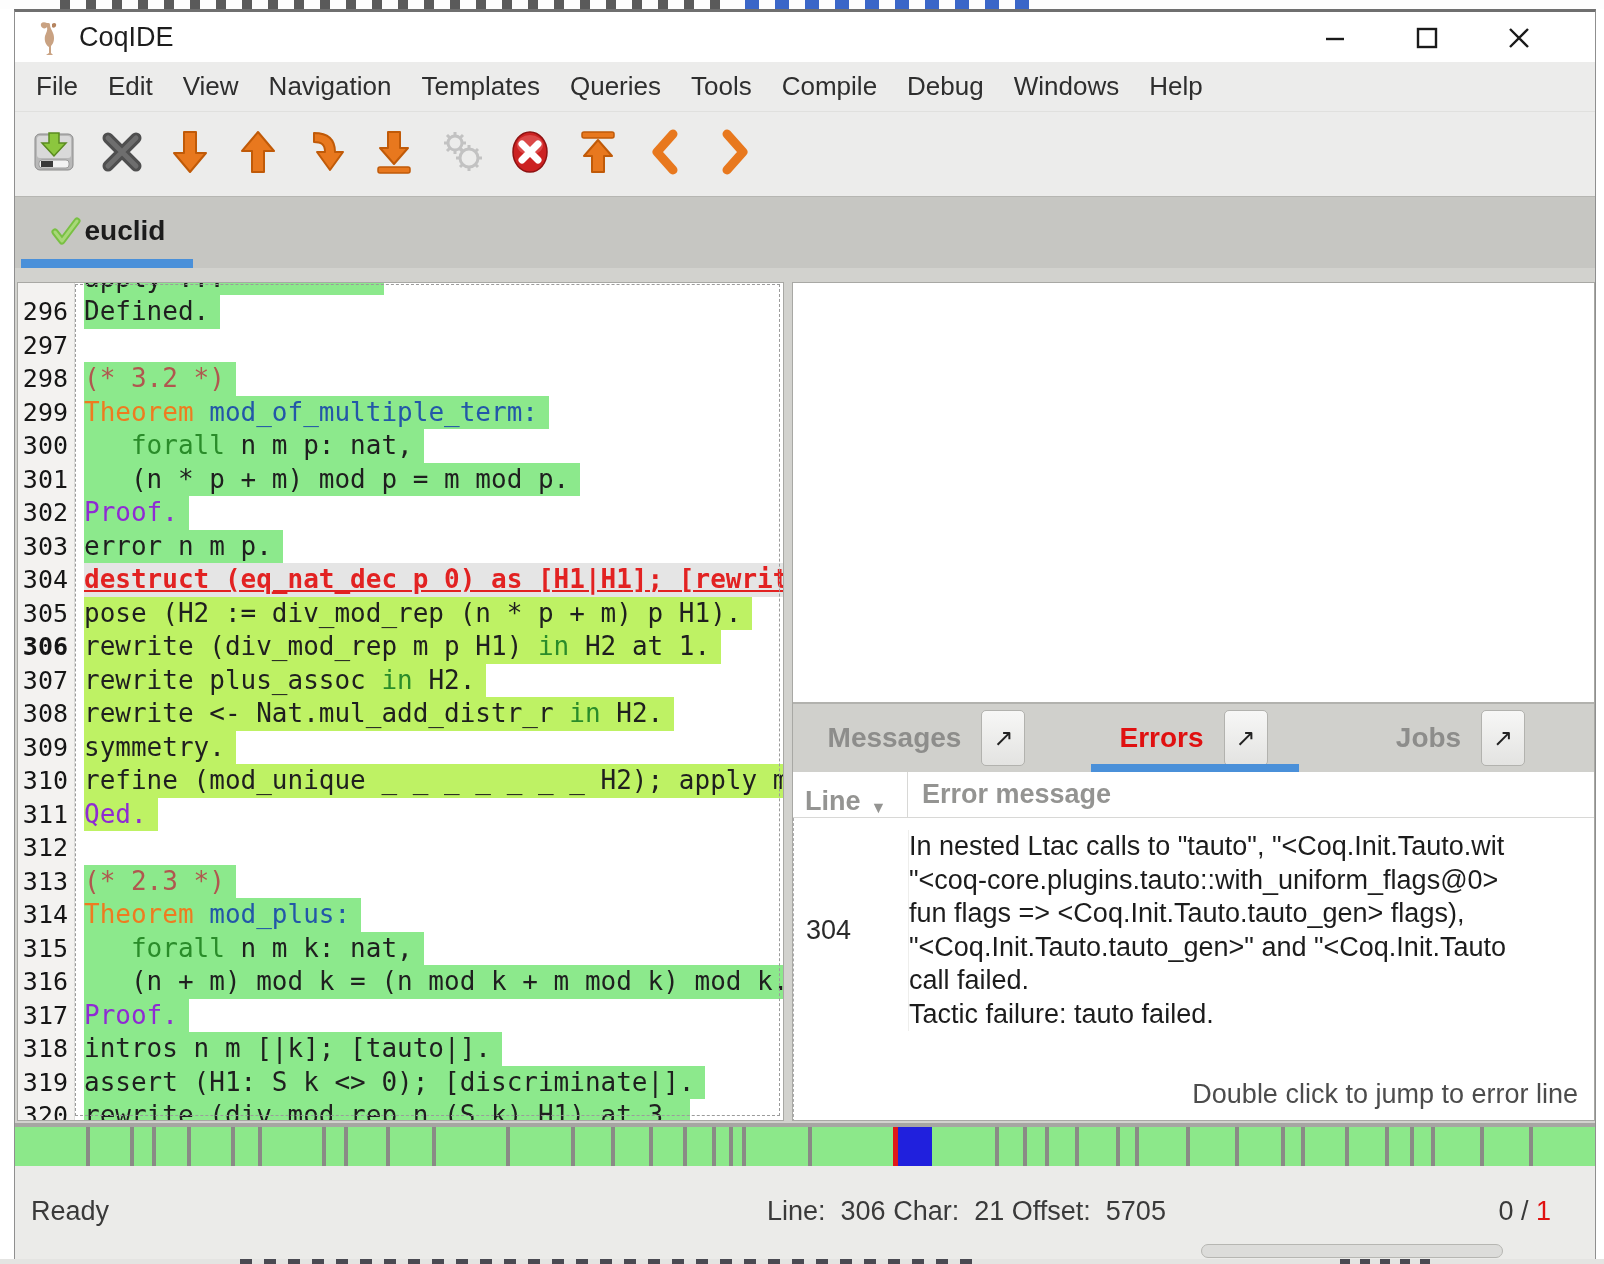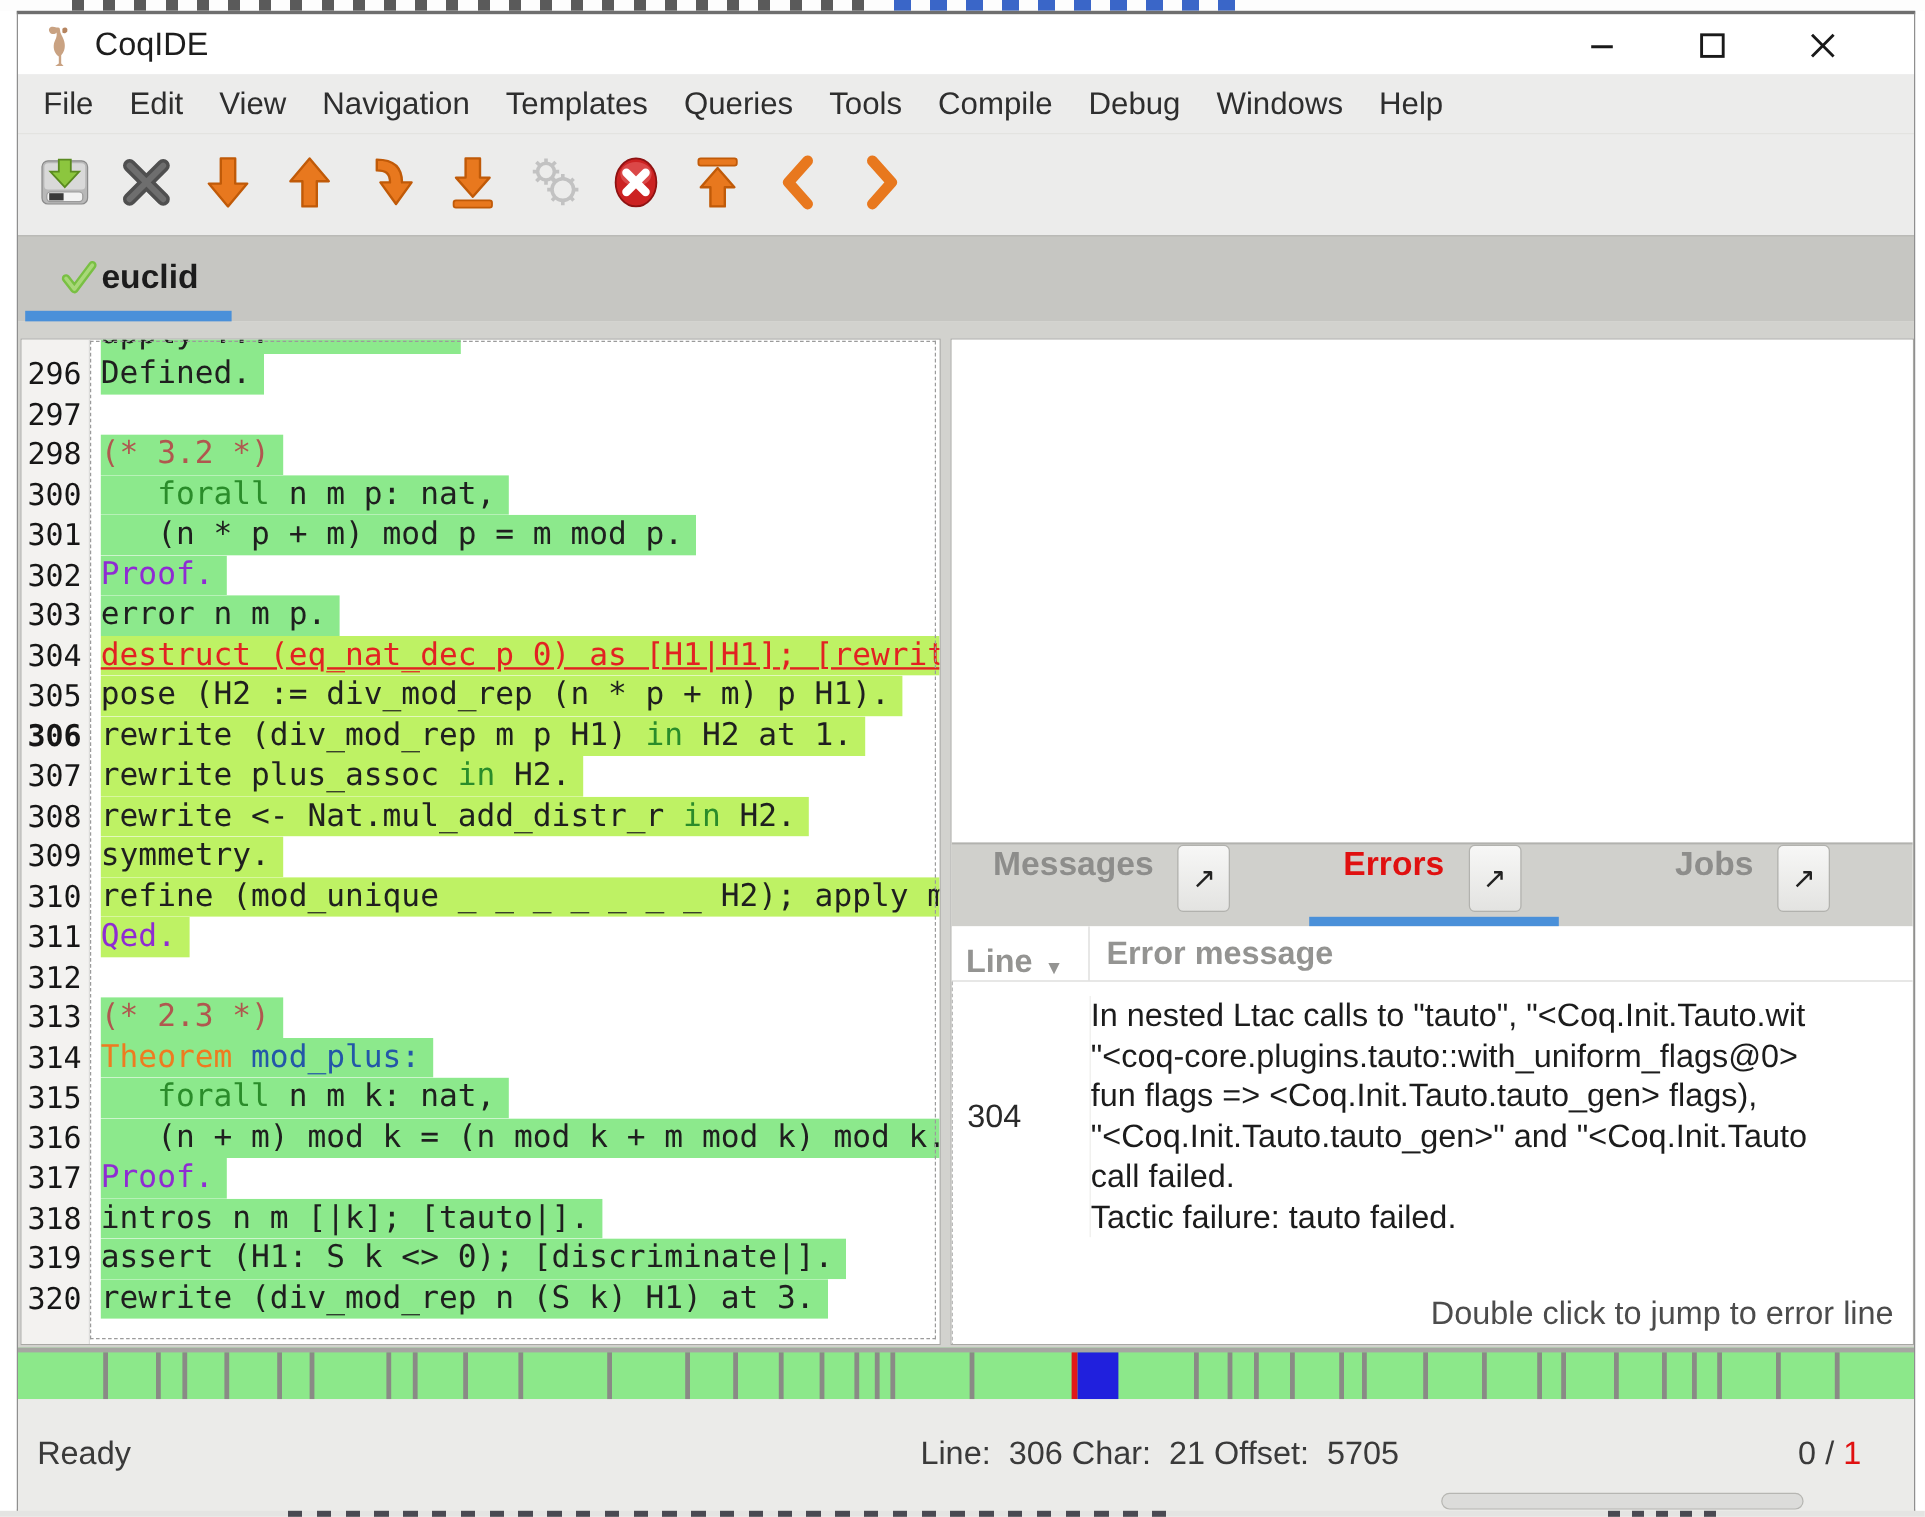--- a/index.html
+++ b/index.html
@@ -43,32 +43,32 @@
   .editor-pane { position:absolute; left:2px; top:14px; width:767px; height:839px; background:#ffffff;
                  border:1px solid #a8a8a4; overflow:hidden; }
   .gutter-bg { position:absolute; left:0; top:0; width:57px; height:100%; background:#f3f2f0; border-right:1px solid #dcdcda; }
   .focus-dash { position:absolute; left:57px; top:1px; right:3px; bottom:4px; border:1px dashed #9b9b9b; pointer-events:none; }
   #code-lines { position:absolute; left:0; top:0; width:100%; }
   .cl { display:flex; height:33.5px; white-space:pre; font-family:"DejaVu Sans Mono", monospace; font-size:26px; line-height:33.5px; }
   .cl .num { width:57px; flex:0 0 57px; text-align:right; padding-right:7px; color:#161616; font-size:25px; }
   .cl .num.bold { font-weight:bold; }
   .cl .codecell { padding-left:9px; flex:1; overflow:hidden; white-space:pre; }
   .hl { display:inline-block; padding-right:11px; height:33.5px; }
-  .bg-green { background:#8ce98c; } .bg-blue { background:#bef264; } .bg-pink { background:#bef264; }
+  .bg-green { background:#8ce98c; } .bg-blue { background:#bef264; } .bg-pink { background:#e5e5e5;font-weight:bold; }
   .clip-top { height:12px !important; overflow:hidden; }
   .clip-top .inner { margin-top:-21.5px; display:flex; }
   .c-d { color:#1f1f1f;margin-top:48px; } .c-o { color:#ee7b20; } .c-b { color:#2357a8; } .c-p { color:#8f2bd3; }
   .c-g { color:#2a8c2a; } .c-c { color:#b0574f; } .c-e { color:#e22222; text-decoration:underline; }
 
   .right-pane { position:absolute; left:777px; top:14px; width:803px; height:839px; background:#ffffff;
                 border:1px solid #a8a8a4; overflow:hidden; }
   .goals-area { position:absolute; left:0; top:0; width:100%; height:419px; background:#ffffff; }
   .msg-panel { position:absolute; left:0; top:419px; width:100%; height:420px; background:#ffffff; border-top:2px solid #b2b2ae; }
   .ptab-row { position:absolute; left:0; top:0; width:100%; height:68px; background:#d0d0cc; display:flex; }
-  .ptab { flex:1; display:flex; justify-content:center; }
+  .ptab { flex:1; display:flex; align-items:center; justify-content:center; }
   .ptab-label { font-size:28px; font-weight:bold; color:#8d8d8b; margin-right:20px; }
   .ptab-label.active { color:#e01010; }
   .detach-btn { width:44px; height:56px; background:linear-gradient(#f7f7f6,#e3e3e1); border:1px solid #b2b2ae;
                 border-radius:5px; display:flex; align-items:center; justify-content:center; font-size:24px; color:#222; }
   .ptab-underline { position:absolute; left:298px; bottom:0; width:208px; height:8px; }
   .err-header { position:absolute; left:0; top:68px; width:100%; height:46px; background:#ffffff; border-bottom:1px solid #d8d8d6; display:flex; }
   .col-line { width:115px; flex:0 0 115px; border-right:1px solid #d8d8d6; display:flex; align-items:flex-end; padding-left:12px; }
   .hdr-text { font-size:27px; font-weight:bold; color:#949492; }
   .sort-arrow { font-size:16px; color:#949492; margin-left:10px; }
   .col-msg { flex:1; display:flex; align-items:center; padding-left:14px; overflow:hidden; }
@@ -227,20 +227,21 @@
 
   <div class="main">
 
     <div class="editor-pane">
       <div class="gutter-bg"></div>
       <div id="code-lines" style="top: 0px;">
           <div class="cl clip-top"><div class="inner" style="width: 100%;"><span class="num"></span><span class="codecell"><span class="hl bg-green" style="width: 300px; overflow: hidden;"><span class="c-d">apply ...</span></span></span></div></div>
           <div class="cl"><span class="num">296</span><span class="codecell"><span class="hl bg-green"><span class="c-d">Defined.</span></span></span></div>
           <div class="cl"><span class="num">297</span><span class="codecell"></span></div>
           <div class="cl"><span class="num">298</span><span class="codecell"><span class="hl bg-green"><span class="c-c">(* 3.2 *)</span></span></span></div>
+          <div class="cl"><span class="num">299</span><span class="codecell"><span class="hl bg-green"><span class="c-o">Theorem</span><span class="c-d"> </span><span class="c-b">mod_of_multiple_term:</span></span></span></div>
           <div class="cl"><span class="num">300</span><span class="codecell"><span class="hl bg-green"><span class="c-d">   </span><span class="c-g">forall</span><span class="c-d"> n m p: nat,</span></span></span></div>
           <div class="cl"><span class="num">301</span><span class="codecell"><span class="hl bg-green"><span class="c-d">   (n * p + m) mod p = m mod p.</span></span></span></div>
           <div class="cl"><span class="num">302</span><span class="codecell"><span class="hl bg-green"><span class="c-p">Proof.</span></span></span></div>
           <div class="cl"><span class="num">303</span><span class="codecell"><span class="hl bg-green"><span class="c-d">error n m p.</span></span></span></div>
           <div class="cl"><span class="num">304</span><span class="codecell"><span class="hl bg-pink"><span class="c-e">destruct (eq_nat_dec p 0) as [H1|H1]; [rewrit</span></span></span></div>
           <div class="cl"><span class="num">305</span><span class="codecell"><span class="hl bg-blue"><span class="c-d">pose (H2 := div_mod_rep (n * p + m) p H1).</span></span></span></div>
           <div class="cl"><span class="num bold">306</span><span class="codecell"><span class="hl bg-blue"><span class="c-d">rewrite (div_mod_rep m p H1) </span><span class="c-g">in</span><span class="c-d"> H2 at 1.</span></span></span></div>
           <div class="cl"><span class="num">307</span><span class="codecell"><span class="hl bg-blue"><span class="c-d">rewrite plus_assoc </span><span class="c-g">in</span><span class="c-d"> H2.</span></span></span></div>
           <div class="cl"><span class="num">308</span><span class="codecell"><span class="hl bg-blue"><span class="c-d">rewrite &lt;- Nat.mul_add_distr_r </span><span class="c-g">in</span><span class="c-d"> H2.</span></span></span></div>
           <div class="cl"><span class="num">309</span><span class="codecell"><span class="hl bg-blue"><span class="c-d">symmetry.</span></span></span></div>

